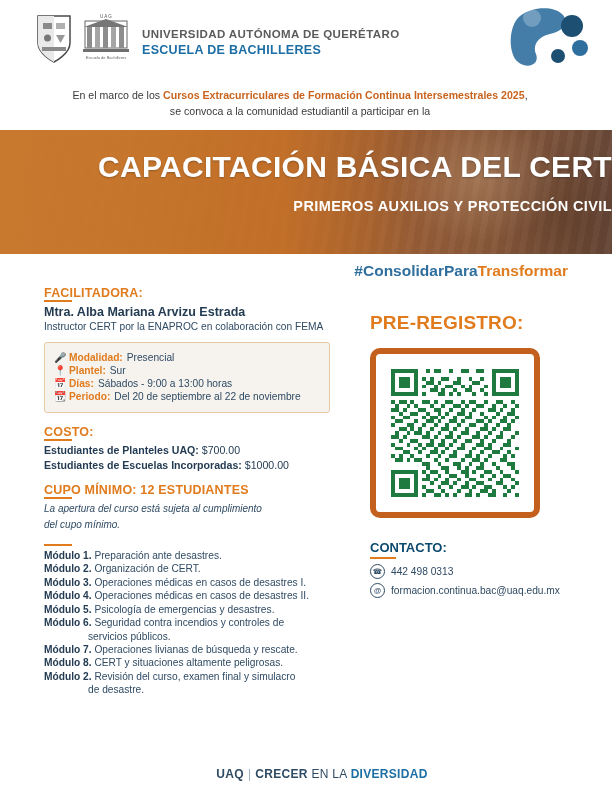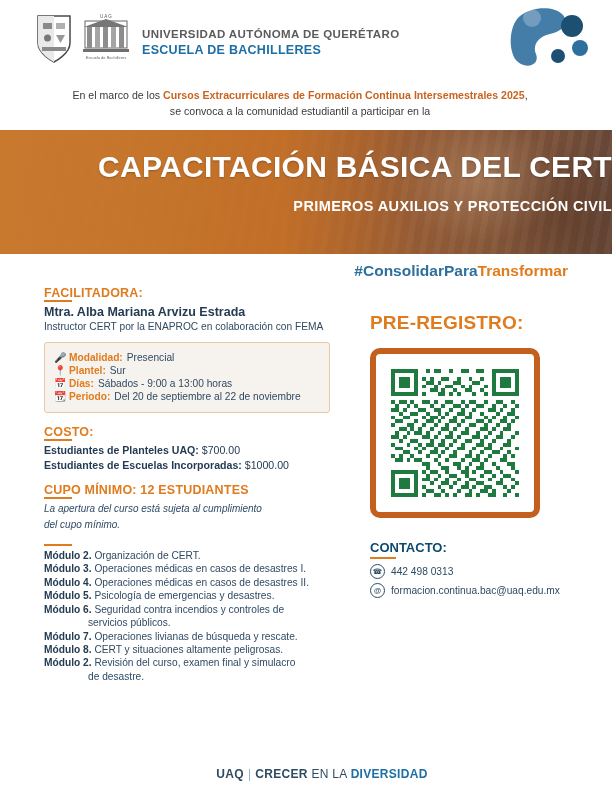--- a/index.html
+++ b/index.html
@@ -226,20 +226,21 @@
       <div class="block">
         <div class="sec-title">CUPO MÍNIMO: 12 ESTUDIANTES</div>
         <div class="rule"></div>
         <div class="cupo-note">La apertura del curso está sujeta al cumplimiento</div>
         <div class="cupo-note">del cupo mínimo.</div>
       </div>
 
       <div class="block">
         <div class="rule"></div>
         <div class="mod-list">
+          <div class="mod-item"><b>Módulo 1.</b> <span>Preparación ante desastres.</span></div>
           <div class="mod-item"><b>Módulo 2.</b> <span>Organización de CERT.</span></div>
           <div class="mod-item"><b>Módulo 3.</b> <span>Operaciones médicas en casos de desastres I.</span></div>
           <div class="mod-item"><b>Módulo 4.</b> <span>Operaciones médicas en casos de desastres II.</span></div>
           <div class="mod-item"><b>Módulo 5.</b> <span>Psicología de emergencias y desastres.</span></div>
           <div class="mod-item"><b>Módulo 6.</b> <span>Seguridad contra incendios y controles de</span></div>
           <div class="mod-item mod-cont">servicios públicos.</div>
           <div class="mod-item"><b>Módulo 7.</b> <span>Operaciones livianas de búsqueda y rescate.</span></div>
           <div class="mod-item"><b>Módulo 8.</b> <span>CERT y situaciones altamente peligrosas.</span></div>
           <div class="mod-item"><b>Módulo 2.</b> <span>Revisión del curso, examen final y simulacro</span></div>
           <div class="mod-item mod-cont">de desastre.</div>

